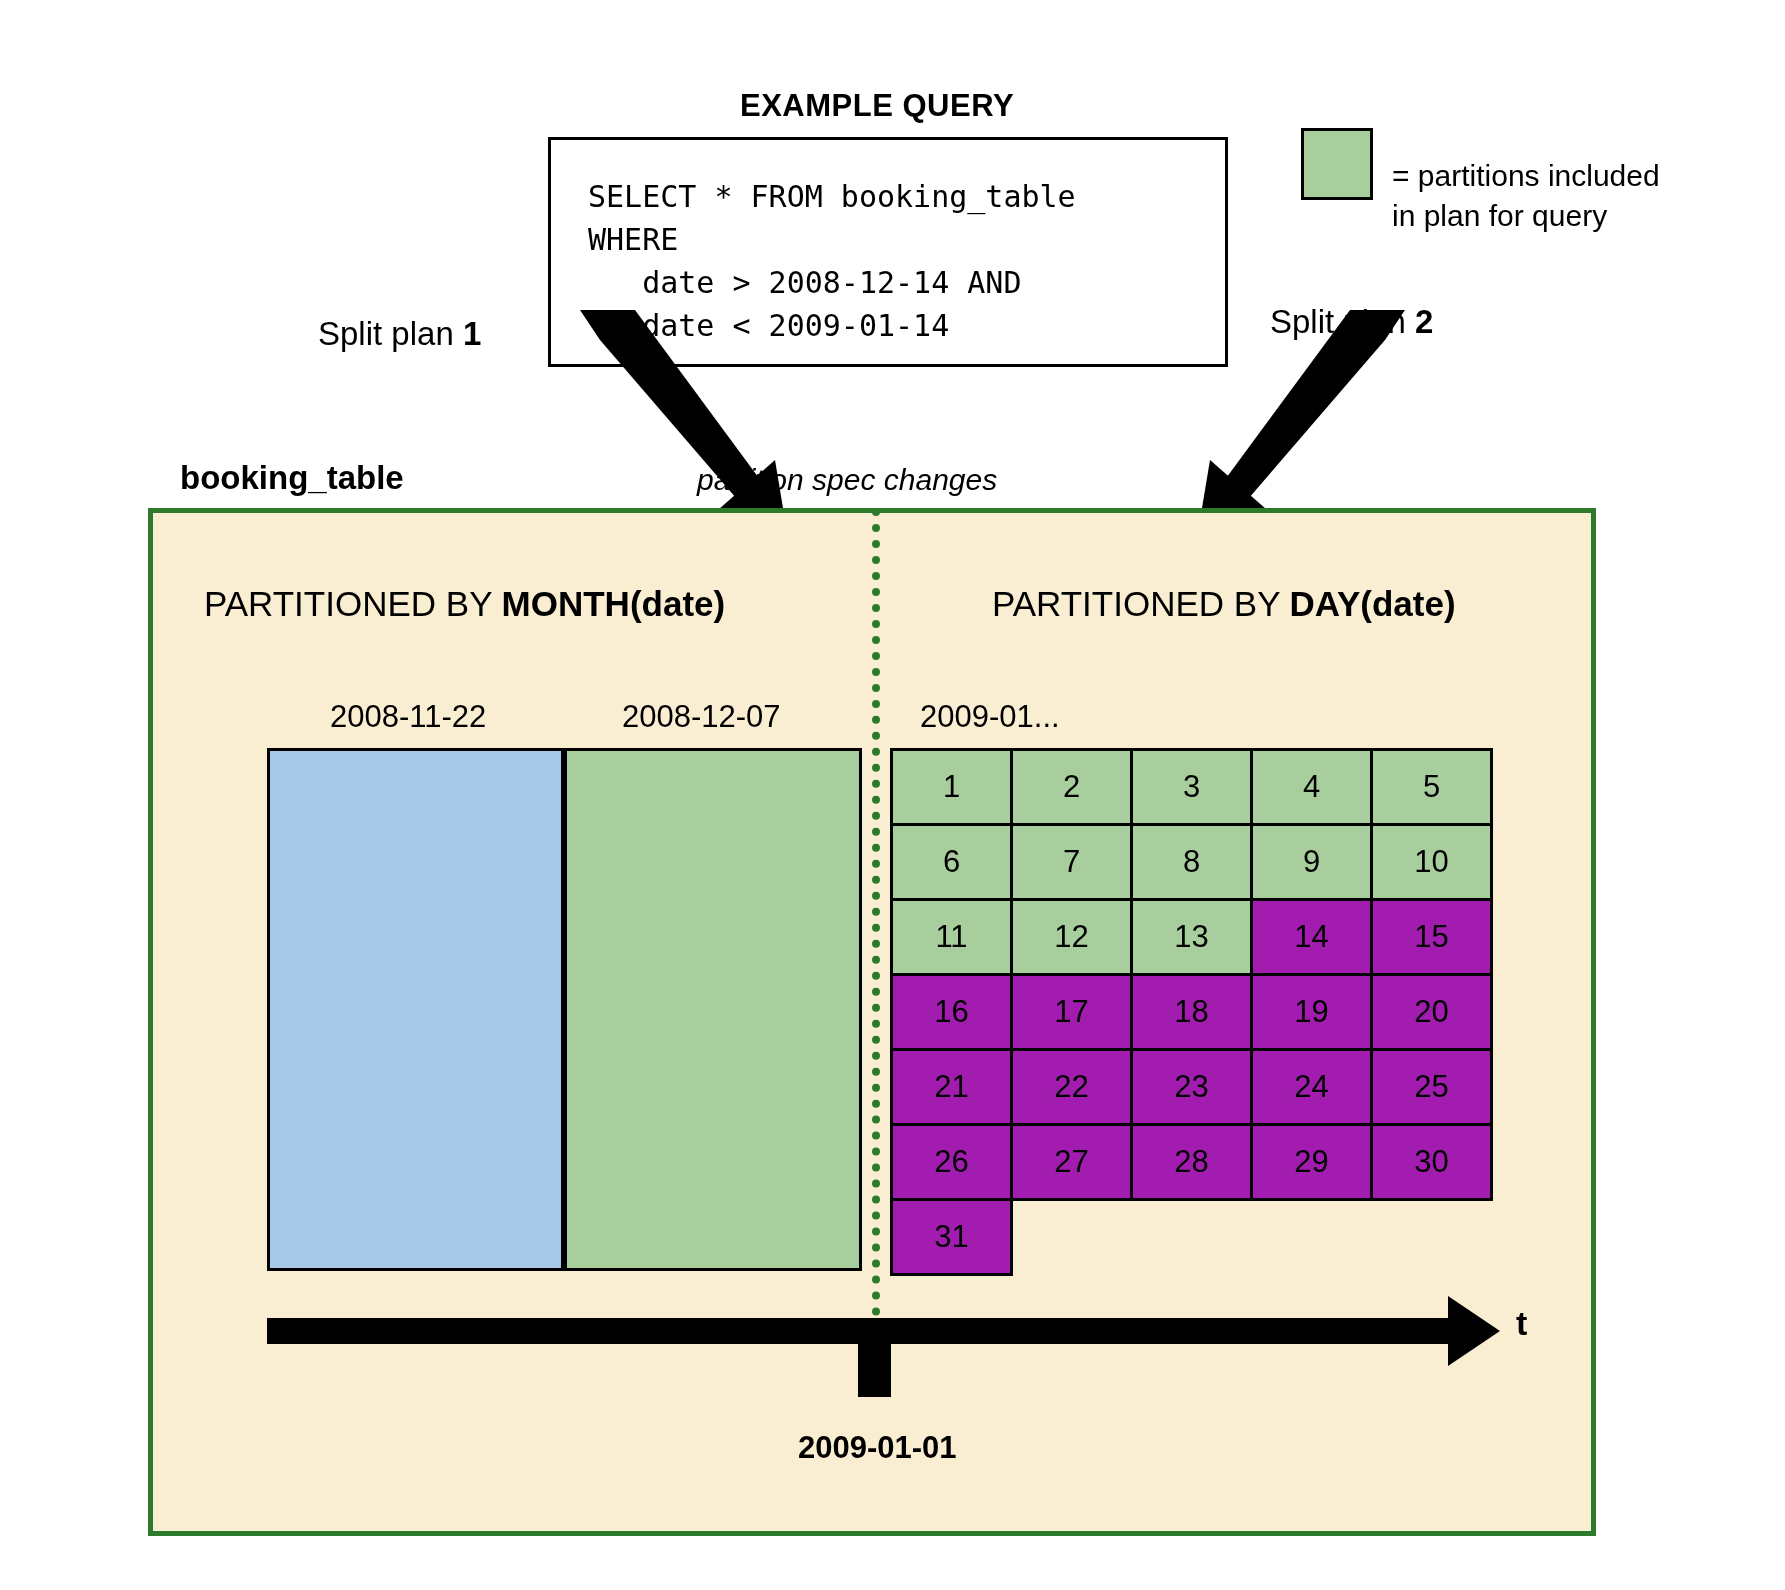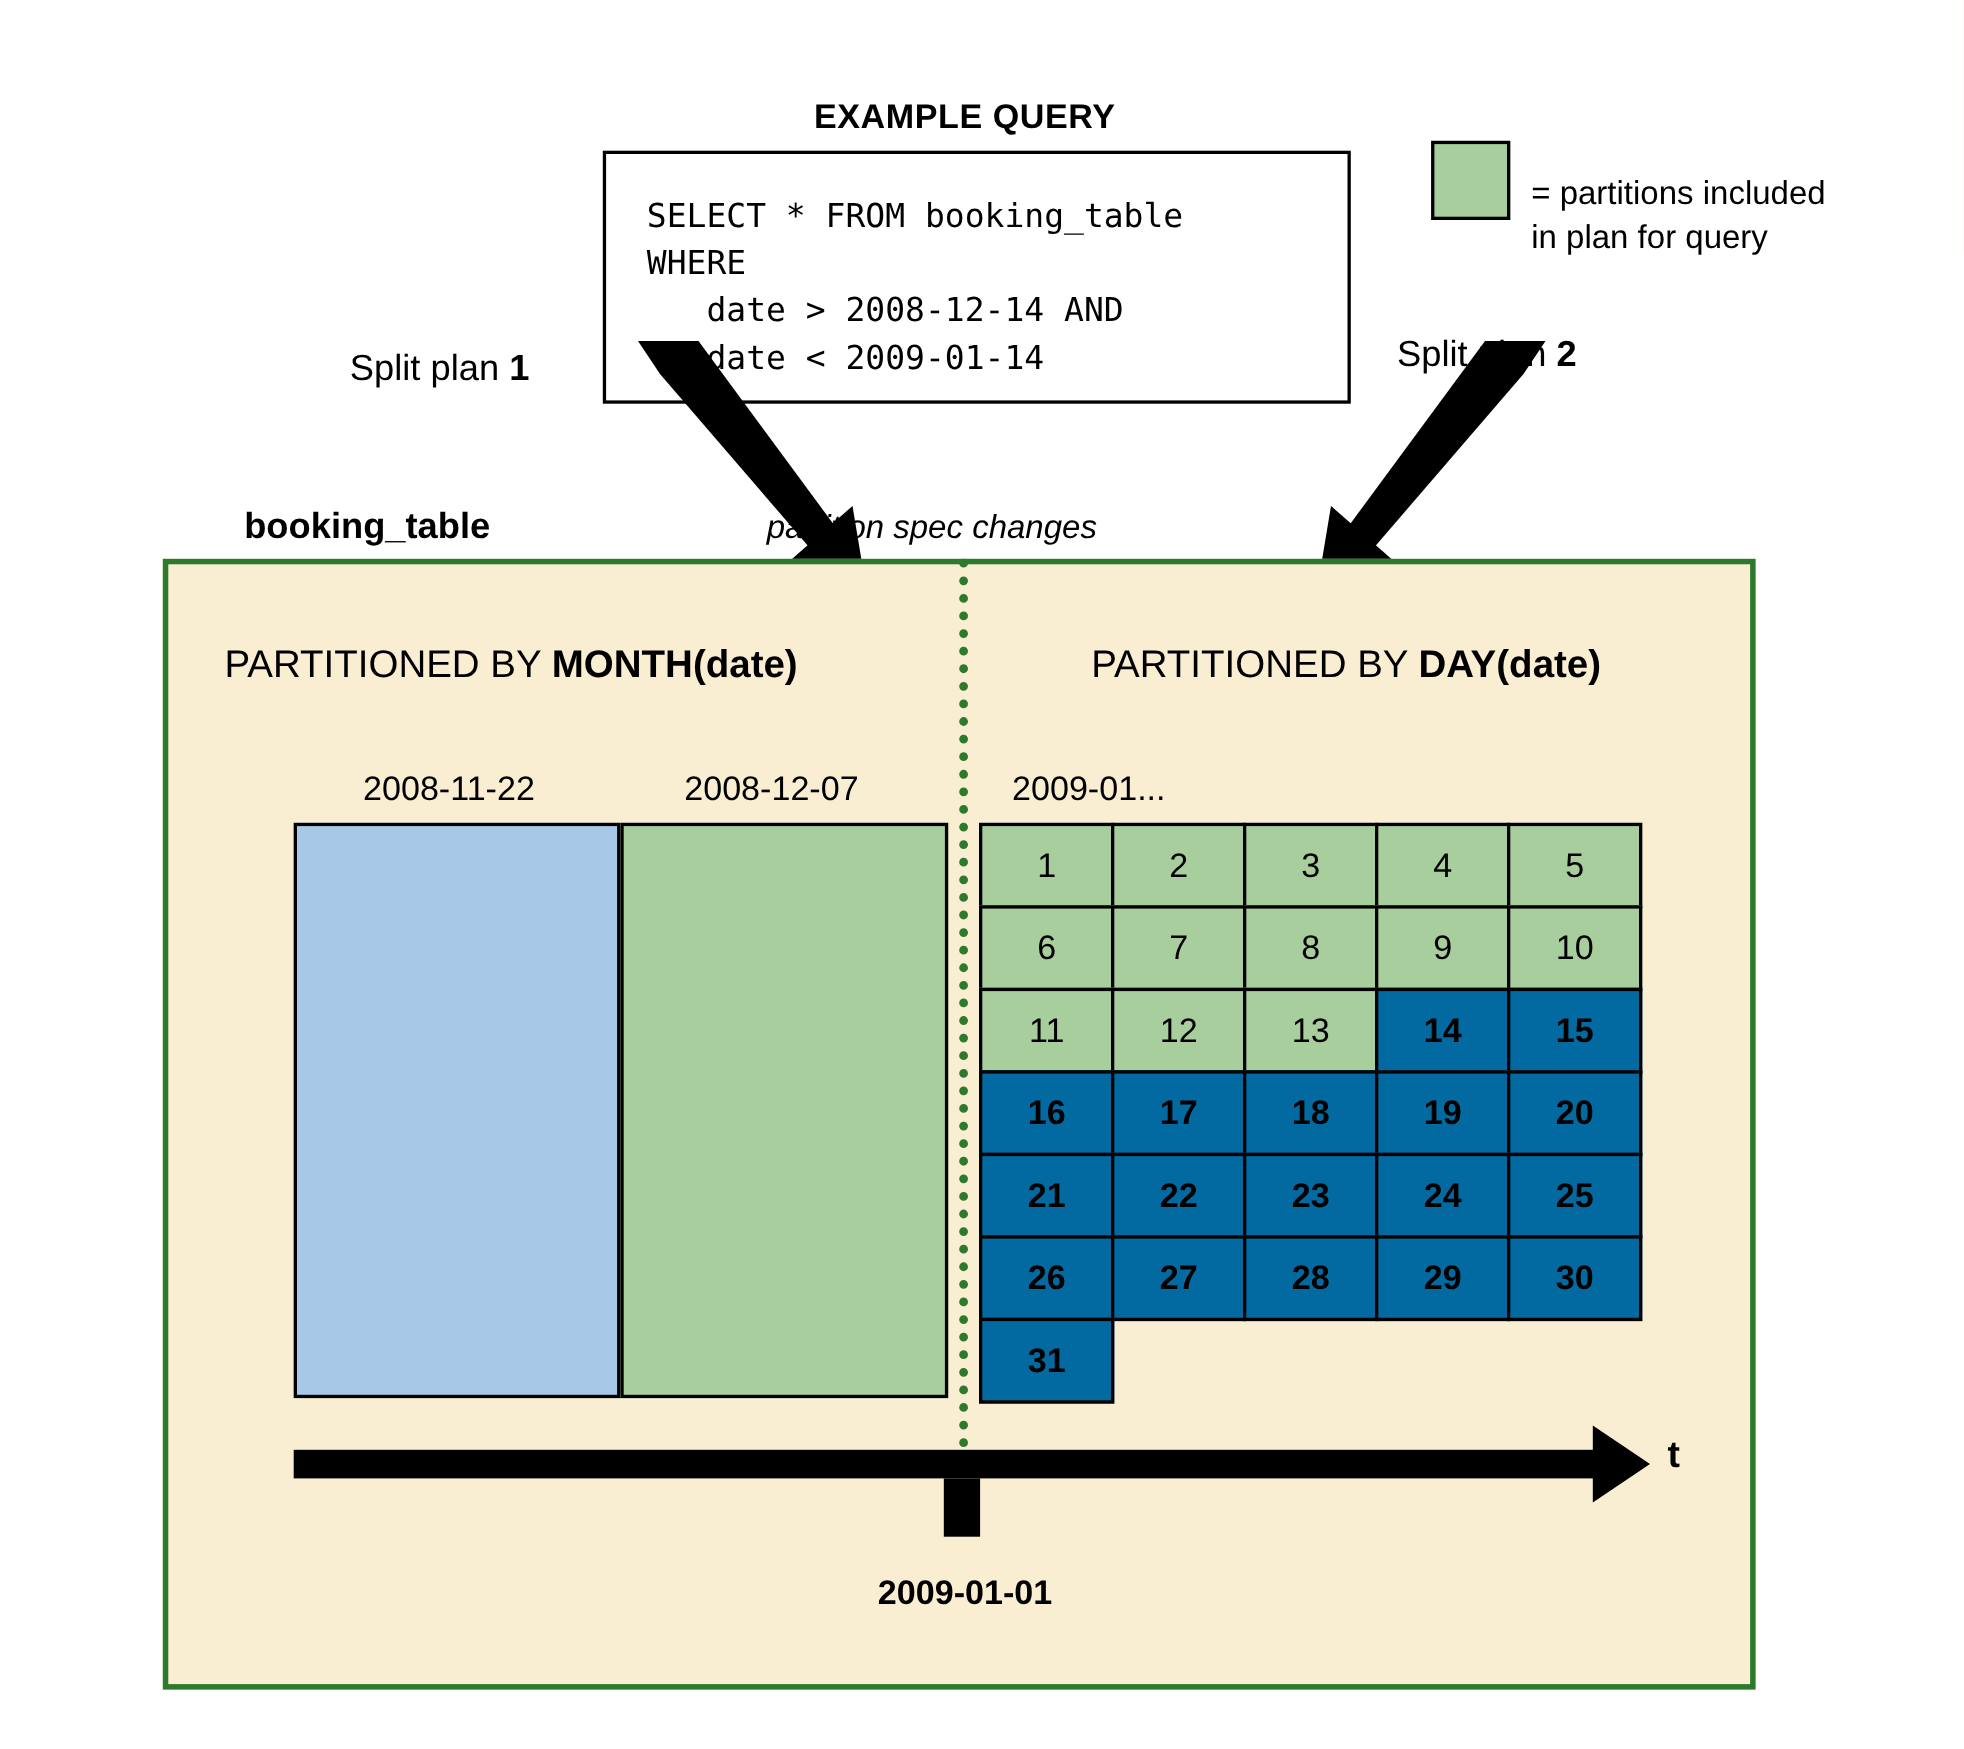--- a/index.html
+++ b/index.html
@@ -85,21 +85,20 @@
   
   .diag-arrow { position: absolute; }
 
   
   #booking-table-label {
     position: absolute;
     left: 180px;
     top: 459px;
     font-size: 33px;
     font-weight: bold;
-    margin-left: 42px;
   }
   #partition-spec-changes {
     position: absolute;
     left: 697px;
     top: 463px;
     font-size: 30px;
     font-style: italic;
   }
   #table-container {
     position: absolute;
@@ -192,21 +191,21 @@
     border: 3px solid #000;
     margin-right: -3px;
     margin-bottom: -3px;
     display: flex;
     align-items: center;
     justify-content: center;
     font-size: 31px;
     box-sizing: border-box;
   }
   .day-cell.included { background: #a9ce9d; }
-  .day-cell.excluded { background: #0369a1; font-weight: bold; }
+  .day-cell.excluded { background: #a21caf; }
 
   
   #time-axis-line {
     position: absolute;
     left: 267px;
     top: 1318px;
     width: 1190px;
     height: 26px;
     background: #000;
   }

